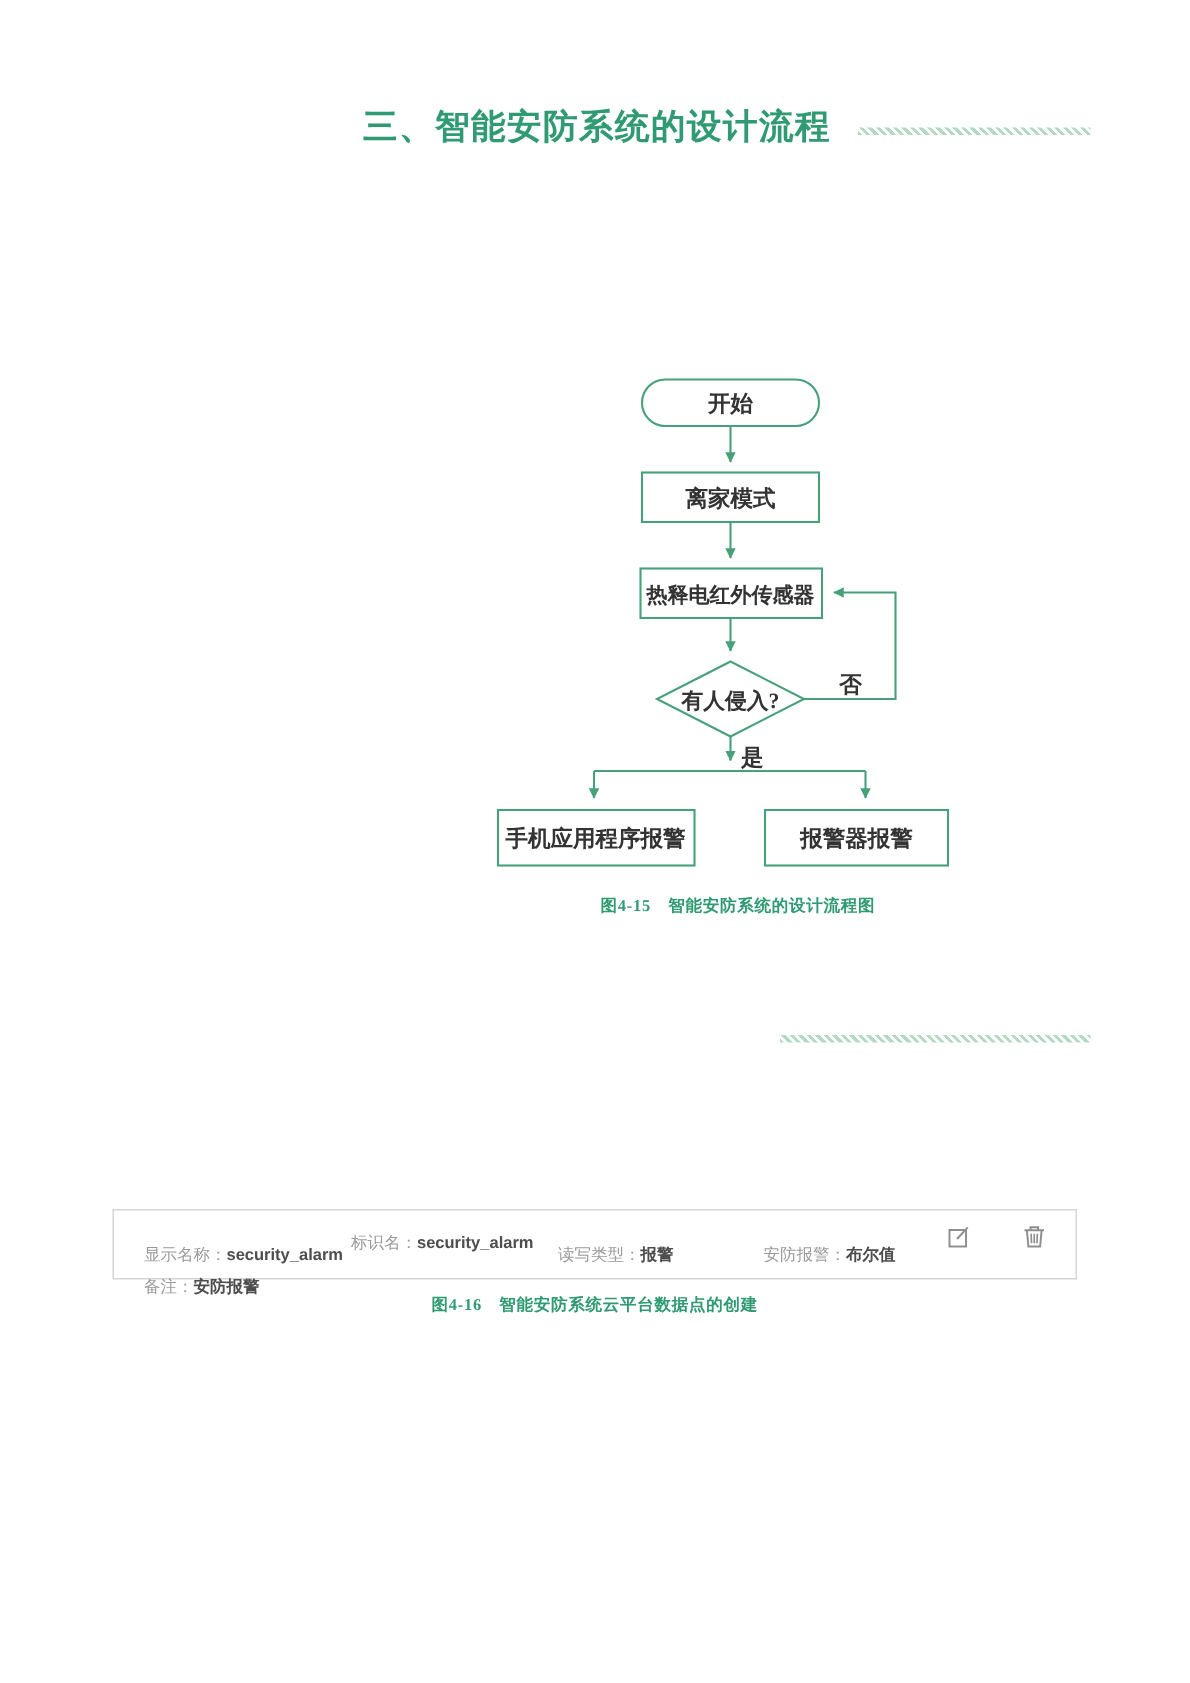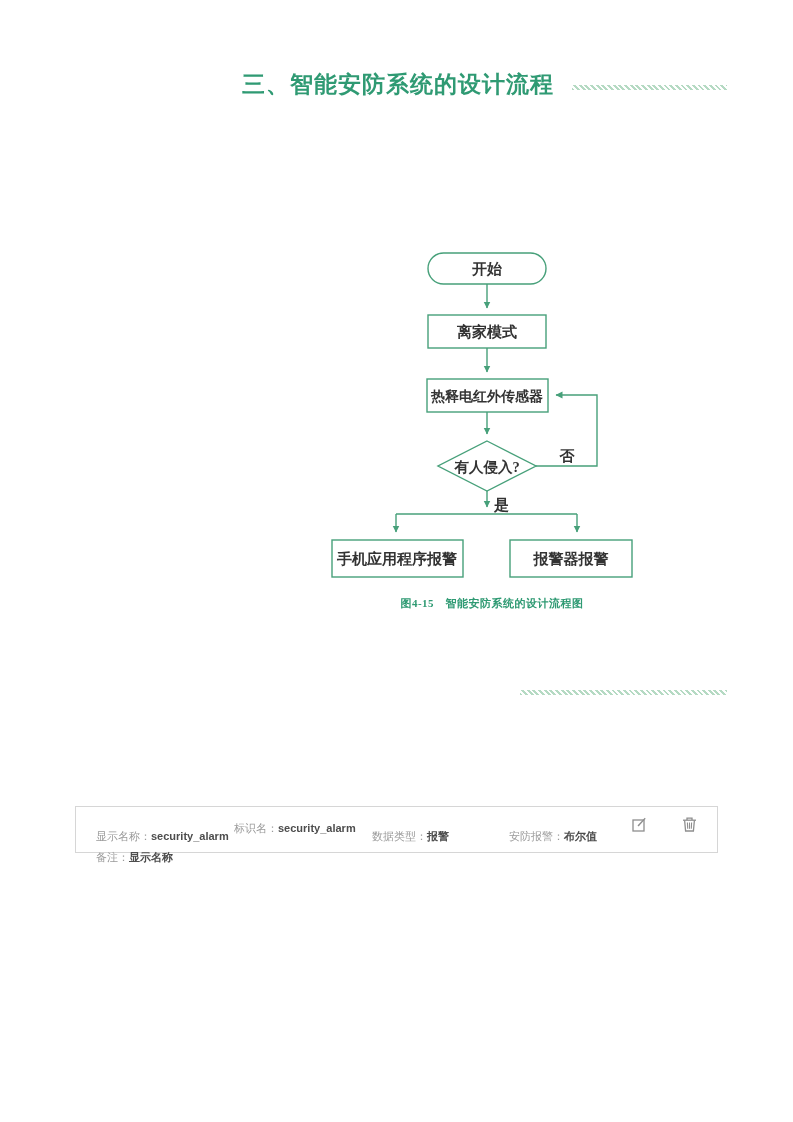--- a/index.html
+++ b/index.html
@@ -106,27 +106,27 @@
 
 
   <div class="panel">
     <span class="field" style="left:20px; top:8px;">
       <span class="f-label">显示名称：</span><span class="f-value">security_alarm</span>
     </span>
     <span class="field" style="left:158px; top:0;">
       <span class="f-label">标识名：</span><span class="f-value">security_alarm</span>
     </span>
     <span class="field" style="left:296px; top:8px;">
-      <span class="f-label">数据类型：</span><span class="f-value">报警</span>
+      <span class="f-label">读写类型：</span><span class="f-value">报警</span>
     </span>
     <span class="field" style="left:433px; top:8px;">
       <span class="f-label">安防报警：</span><span class="f-value">布尔值</span>
     </span>
     <span class="field" style="left:20px; top:29px;">
-      <span class="f-label">备注：</span><span class="f-value">显示名称</span>
+      <span class="f-label">备注：</span><span class="f-value">安防报警</span>
     </span>
 
     <span class="icon-btn" style="left:555px;">
       <svg width="17" height="17" viewBox="0 0 17 17">
         <rect x="2" y="4" width="11" height="11" fill="none" stroke="#8e8e8e" stroke-width="1.3"></rect>
         <line x1="7" y1="10" x2="14.2" y2="2.2" stroke="#8e8e8e" stroke-width="1.3"></line>
         <path d="M7 10 l1.6 -0.4 -1.2 -1.2 z" fill="#8e8e8e"></path>
       </svg>
     </span>
     <span class="icon-btn" style="left:605px;">
@@ -134,20 +134,21 @@
         <line x1="2" y1="4.2" x2="15" y2="4.2" stroke="#8e8e8e" stroke-width="1.3"></line>
         <path d="M6 4 V2.2 h5 V4" fill="none" stroke="#8e8e8e" stroke-width="1.3"></path>
         <path d="M3.6 4.2 L4.6 15 h7.8 L13.4 4.2" fill="none" stroke="#8e8e8e" stroke-width="1.3"></path>
         <line x1="6.4" y1="6.5" x2="6.7" y2="12.8" stroke="#8e8e8e" stroke-width="1.1"></line>
         <line x1="8.5" y1="6.5" x2="8.5" y2="12.8" stroke="#8e8e8e" stroke-width="1.1"></line>
         <line x1="10.6" y1="6.5" x2="10.3" y2="12.8" stroke="#8e8e8e" stroke-width="1.1"></line>
       </svg>
     </span>
   </div>
 
+  <div class="fig-caption" style="left:0; top:862px; width:793px;">图4-16　智能安防系统云平台数据点的创建</div>
 
 
   <div class="footer">
     <span class="pagenum">100</span>
     <span class="booktitle">智能家居应用设计</span>
   </div>
 
 </div>
 
 </body></html>

